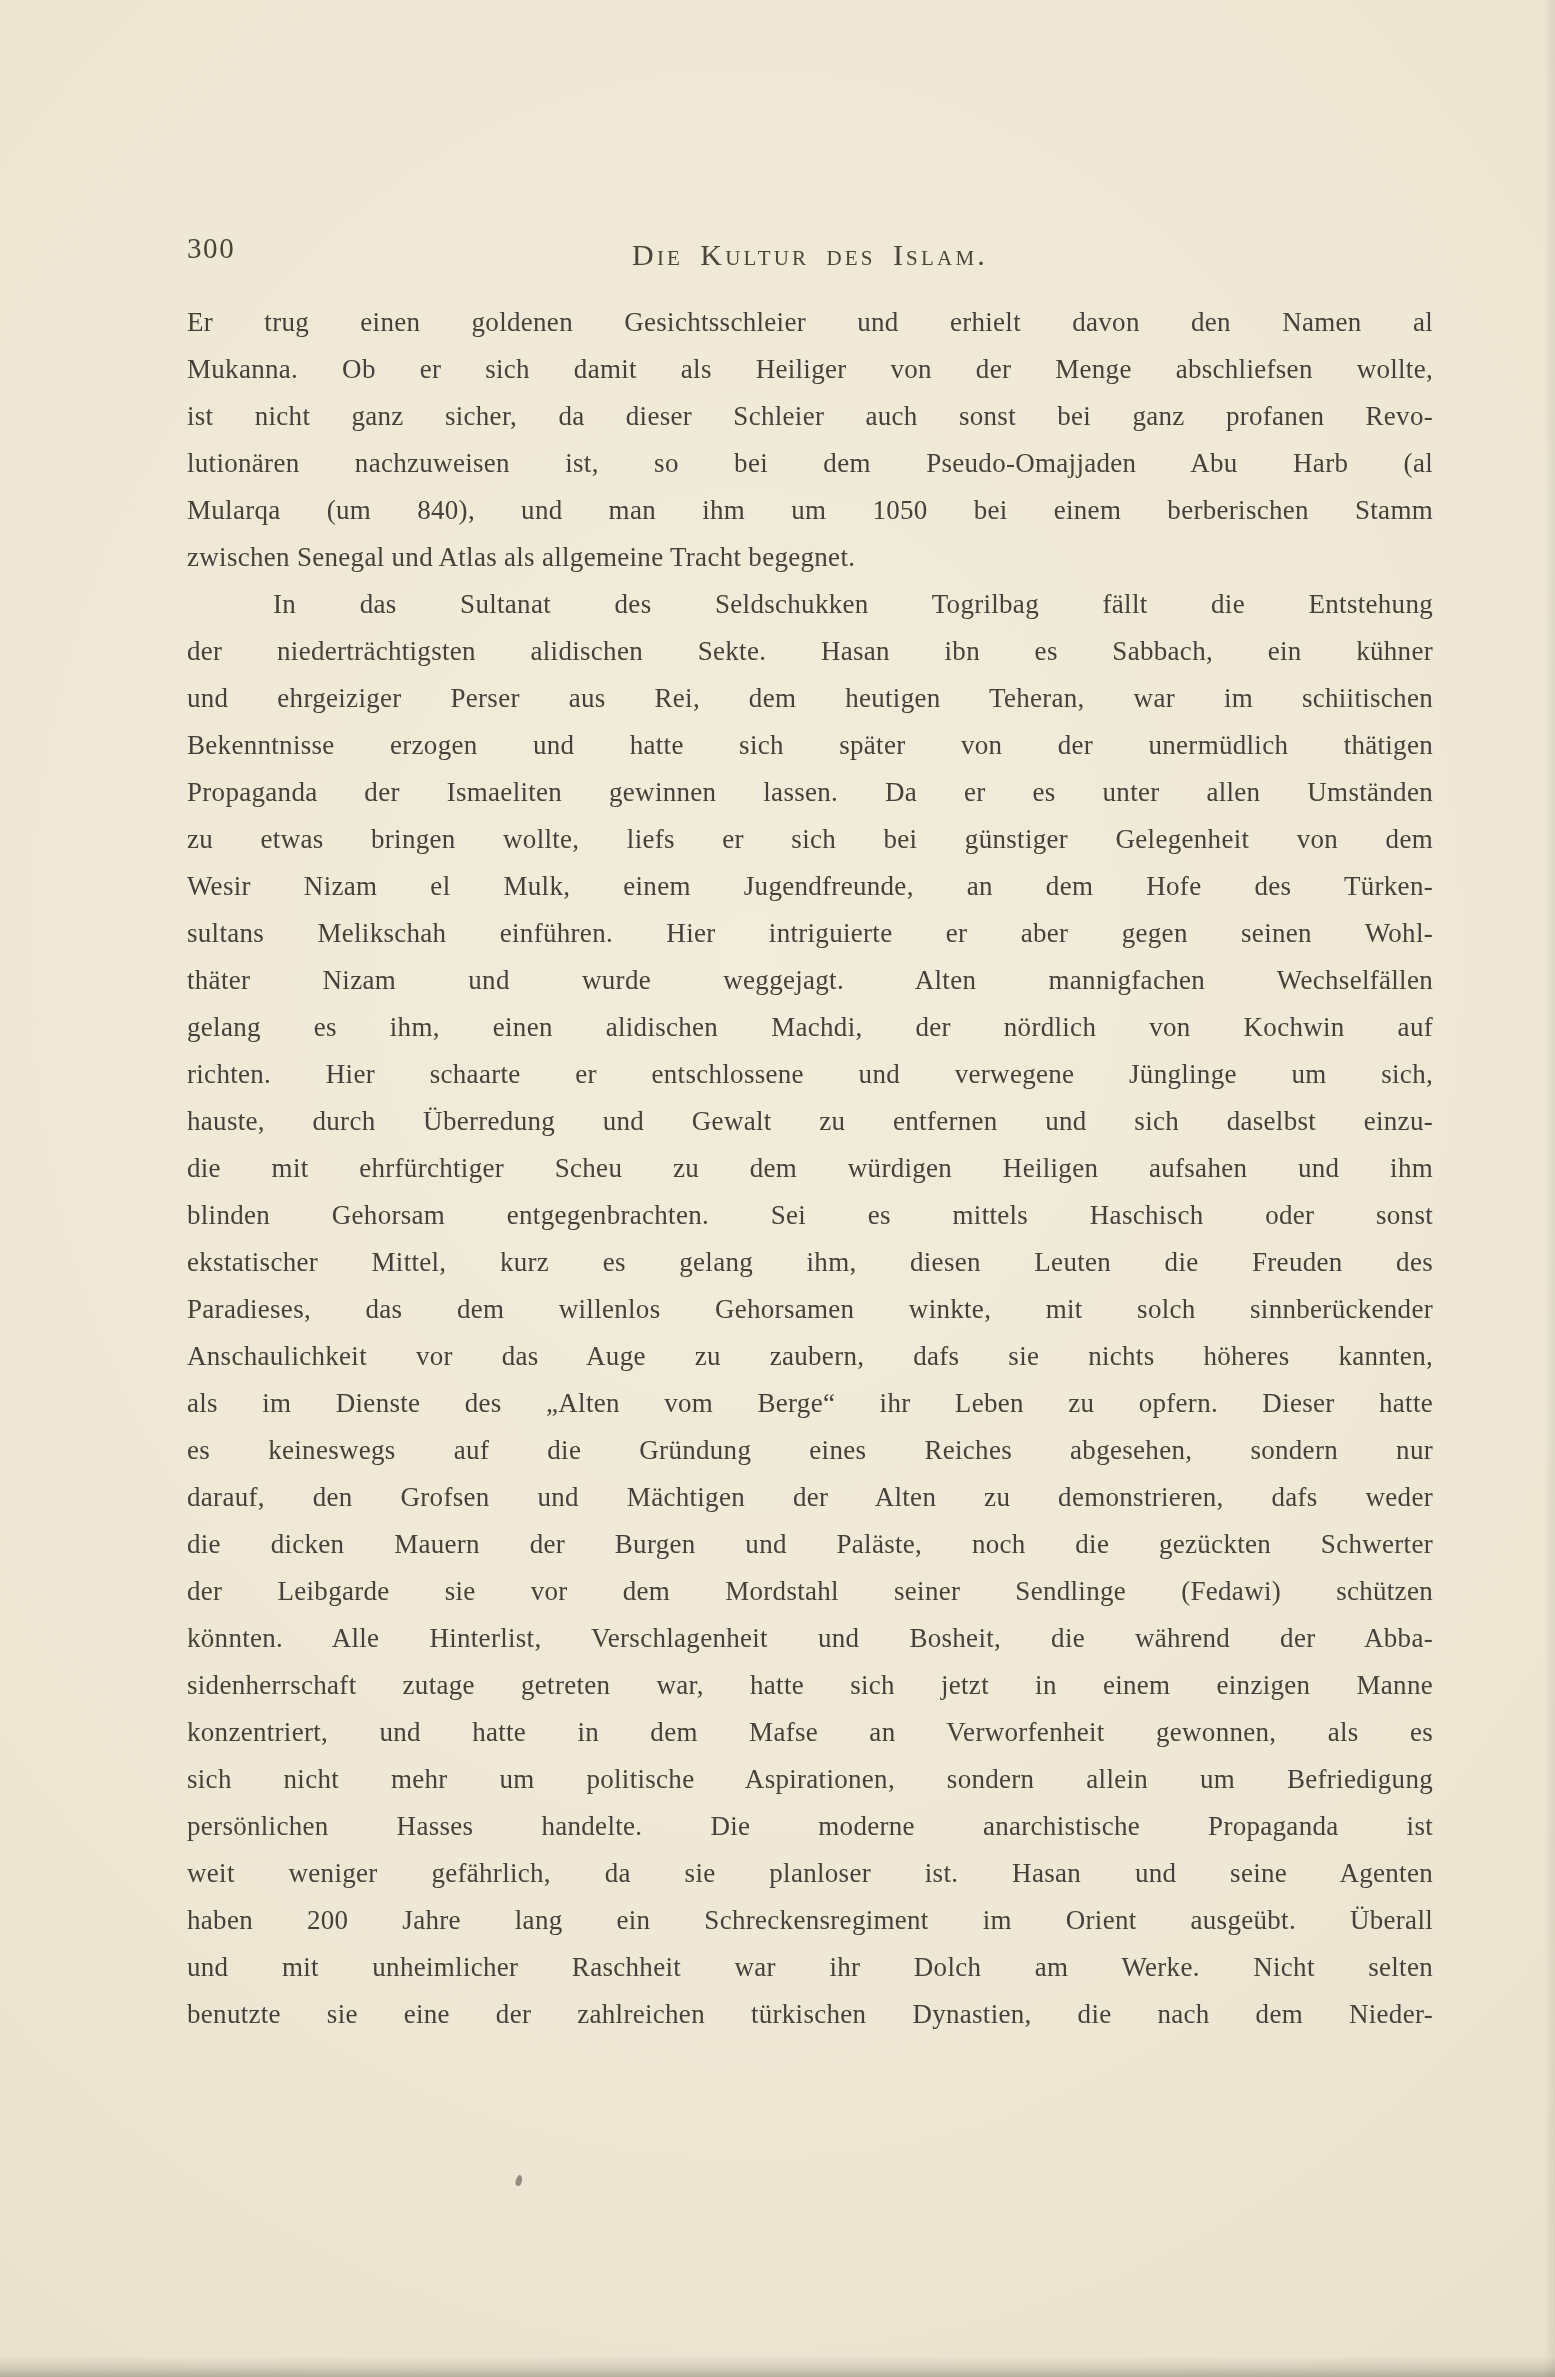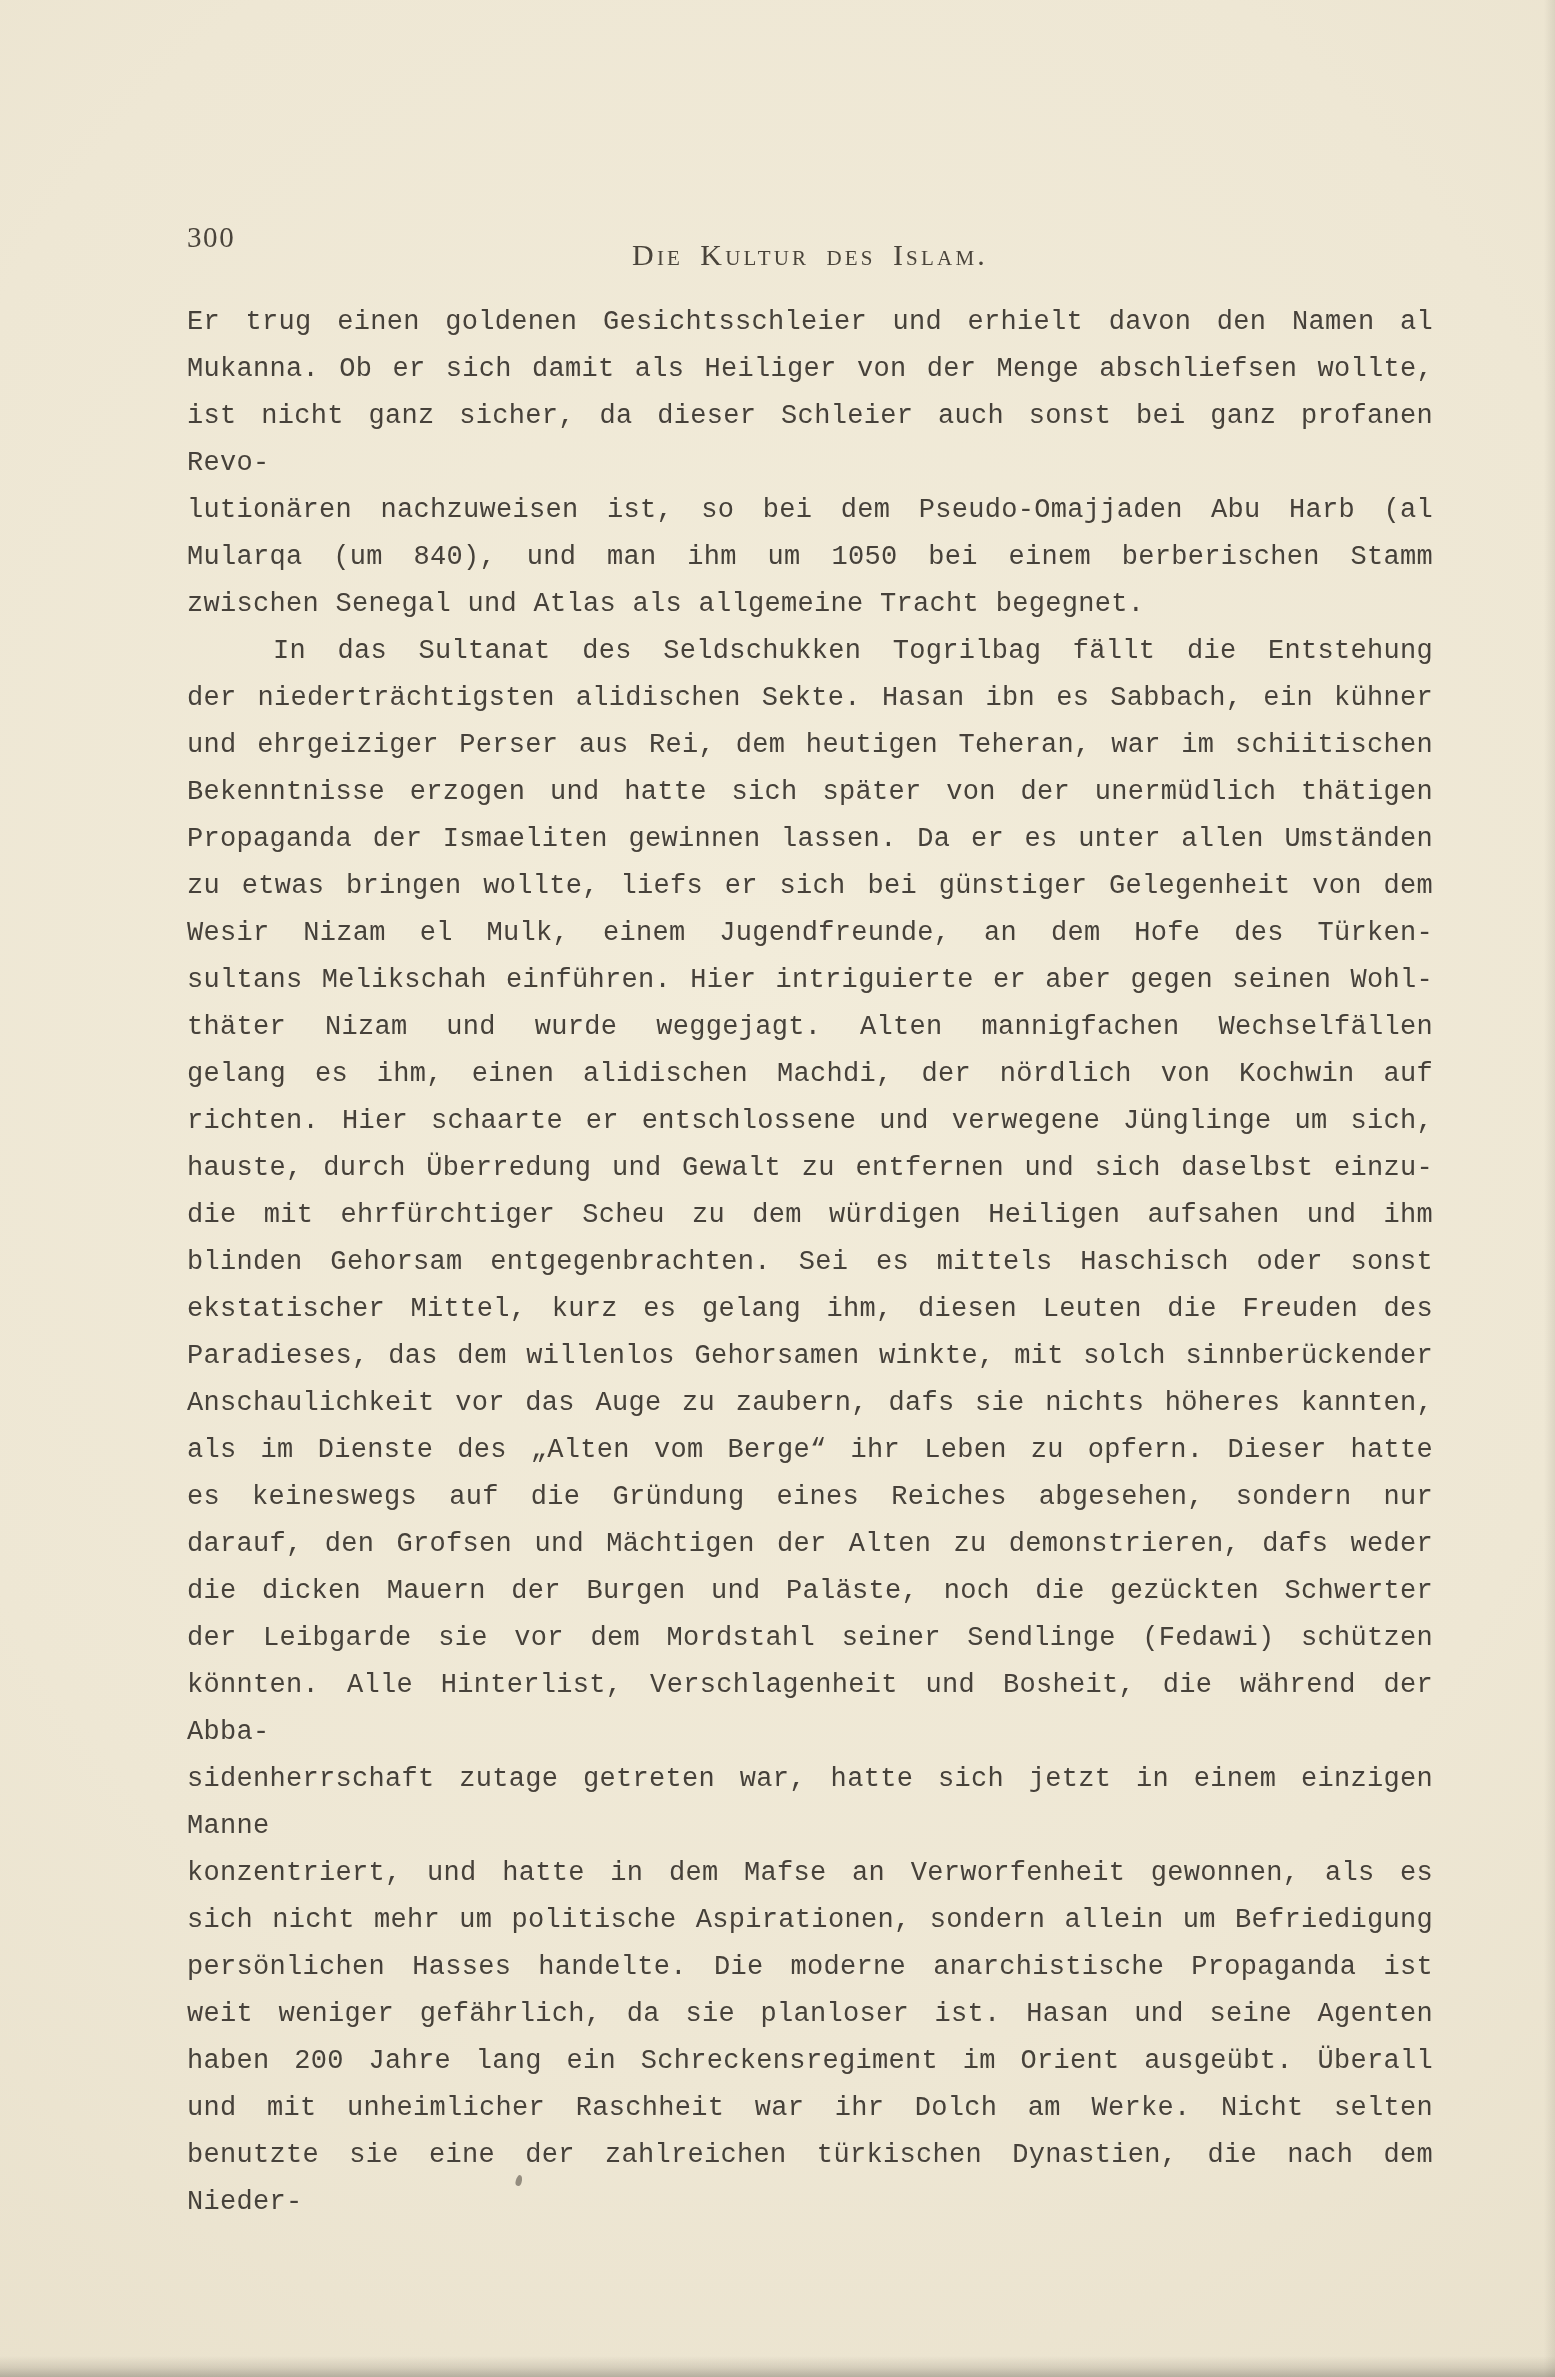--- a/index.html
+++ b/index.html
@@ -23,21 +23,21 @@
     position: absolute;
     left: 187px;
     top: 216px;
     width: 1246px;
     height: 37px;
     color: #4a443b;
   }
   .page-number {
     position: absolute;
     left: 0;
-    top: 5px;
+    top: 16px;
     font-size: 29px;
     letter-spacing: 1.6px;
   }
   .running-title {
     display: block;
     text-align: center;
     font-size: 30px;
     font-variant: small-caps;
     letter-spacing: 3.2px;
     word-spacing: 6.5px;
@@ -50,21 +50,20 @@
     width: 1246px;
     font-size: 27px;
     line-height: 47px;
     color: #46413a;
     letter-spacing: 0.3px;
   }
   .line {
     text-align: justify;
     text-align-last: justify;
     white-space: normal;
-    font-family: Liberation Mono, monospace;
   }
   .line.noju {
     text-align-last: left;
   }
   .line.indent {
     text-indent: 86px;
   }
   .ink-speck {
     position: absolute;
     left: 516px;

